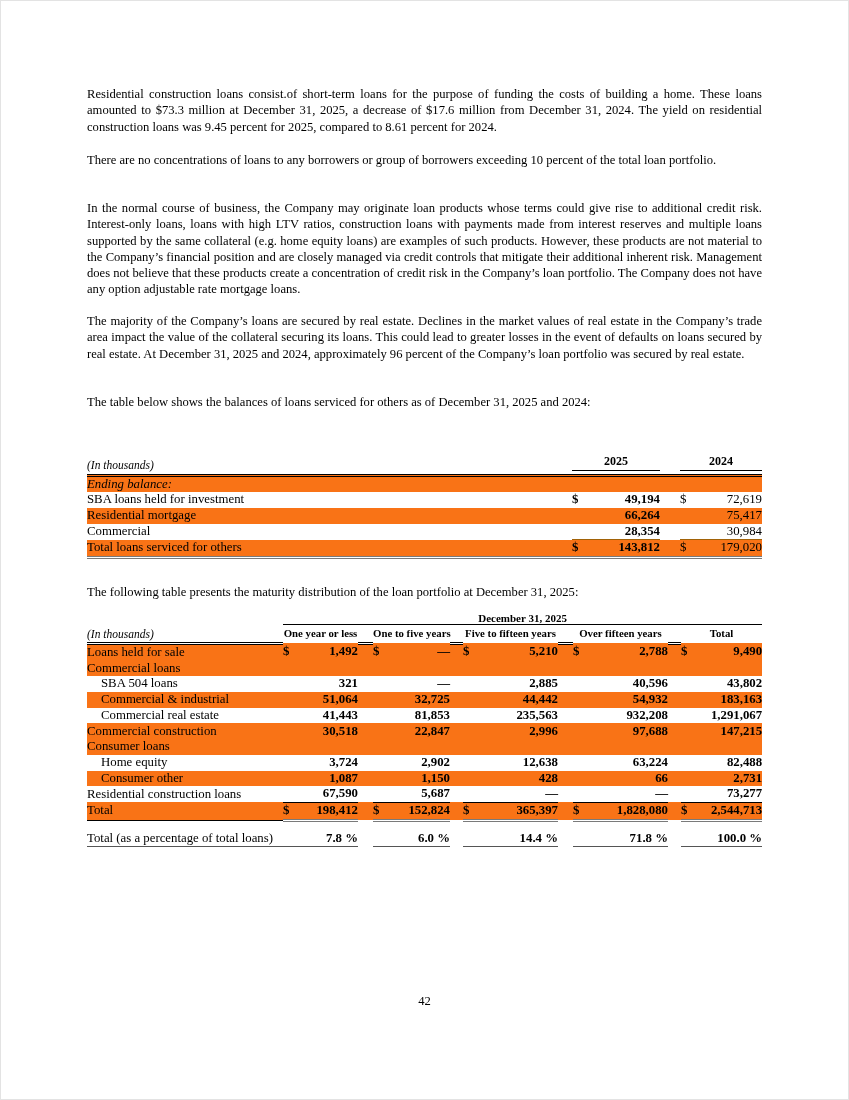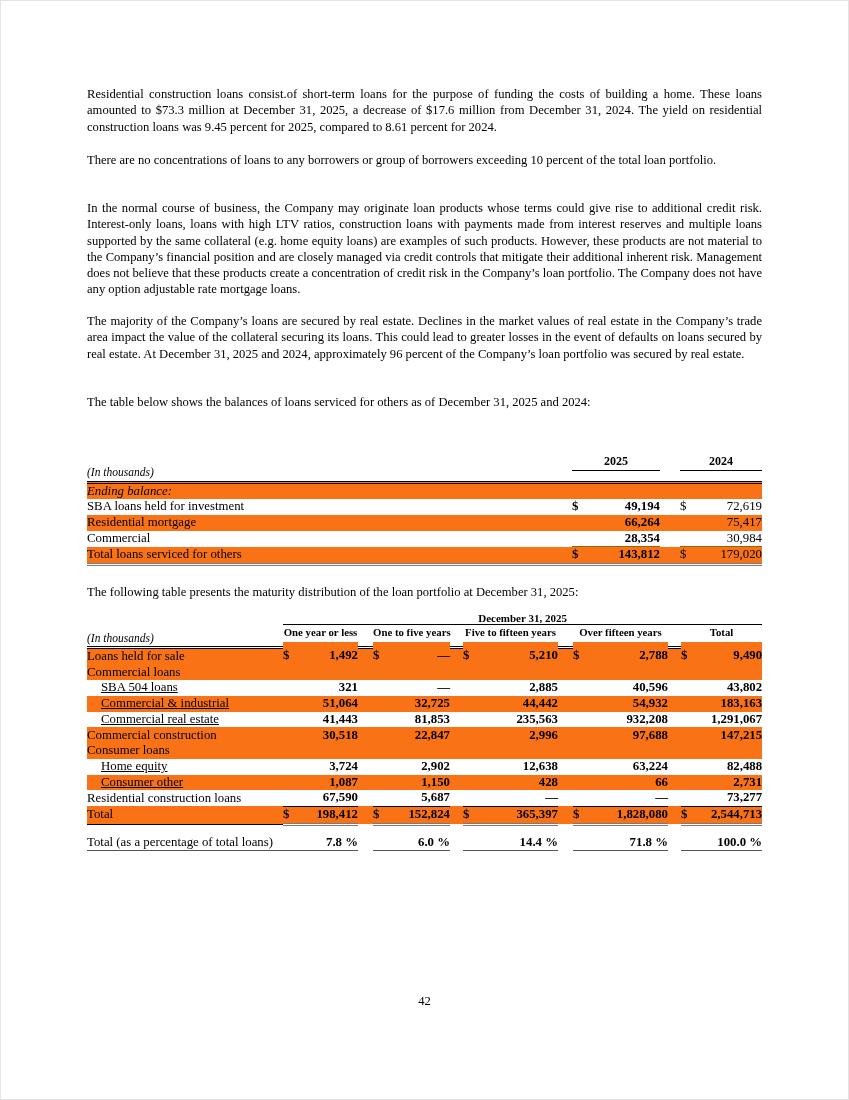--- a/index.html
+++ b/index.html
@@ -8,44 +8,44 @@
     font-family:"Liberation Serif","DejaVu Serif",serif; color:#000;
     box-shadow: inset 0 0 0 1px #e3e3e3;
   }
   .blk { position:absolute; left:87px; width:675px; }
   p.para { margin:0; font-size:12.6px; line-height:16.3px; text-align:justify; }
 
   table { border-collapse:collapse; table-layout:fixed; width:675px; font-size:12.8px; }
   td { padding:0; height:15.7px; line-height:15.5px; white-space:nowrap; overflow:visible; vertical-align:middle; }
   .sh { background:#f97316; }
   .lbl { text-align:left; }
-  .ind .lbl { padding-left:14px;text-decoration:underline; }
+  .ind .lbl { padding-left:14px; }
   .m { text-align:right; }
   .ds { float:left; }
   .g {}
 
   
   .hdr td { vertical-align:bottom; height:17px; }
   .hdr .lbl { font-style:italic; font-weight:normal; font-size:11.5px; border-bottom:3px double #000; }
   .hdr .g { border-bottom:3px double #000; }
 
   
   .t1 .m1 { font-weight:bold; }
   .t1 .hdr .mh { border-bottom:3px double #000; font-weight:bold; font-size:12px; }
-  .t1 .hdr .mh .u { border-bottom:1px solid #000; margin-bottom:10px; text-align:center; }
+  .t1 .hdr .mh .u { border-bottom:1px solid #000; margin-bottom:3px; text-align:center; }
   .t1 .sect .lbl { font-style:italic; }
   .t1 .ruleU td.m { border-bottom:1px solid #a16207; }
   .t1 .tot td { border-bottom:3px double #7a7a7a; }
 
   
   .t2 .m { font-weight:bold; }
   .t2 .cap td { height:13px; line-height:12px; vertical-align:bottom; }
   .t2 .cap .capcell { border-bottom:1px solid #000; text-align:center; font-weight:bold; font-size:11px; }
   .t2 .hdr .mh { font-weight:bold; font-size:10.8px; }
-  .t2 .hdr .mh .hu { display:block; border-bottom:6px solid #f97316; text-align:center; padding-bottom:1px; }
+  .t2 .hdr .mh .hu { display:block; border-bottom:1px solid #f97316; text-align:center; padding-bottom:1px; }
   .t2 .ruleU td.m { border-bottom:1px solid #000; }
   .t2 .tot td.m { border-bottom:3px double #7a7a7a; }
   .t2 .tot td.lbl { border-bottom:1px solid #000; }
   .t2 .pct td { vertical-align:bottom; height:auto; padding-top:9px; }
   .t2 .pct .lbl { white-space:normal; line-height:16px; border-bottom:1px solid #555; }
   .t2 .pct .m { border-bottom:1px solid #555; }
 
   .pagenum { text-align:center; font-size:12.6px; }
 </style>
 </head>

